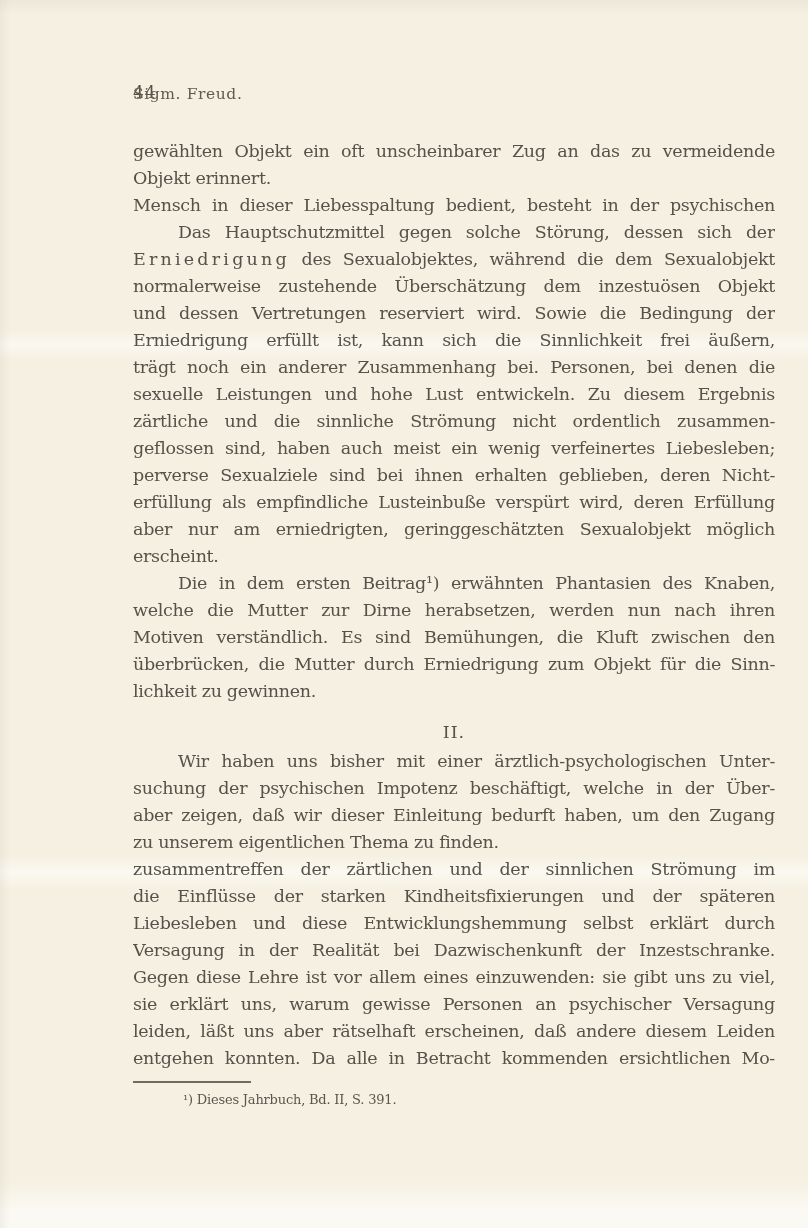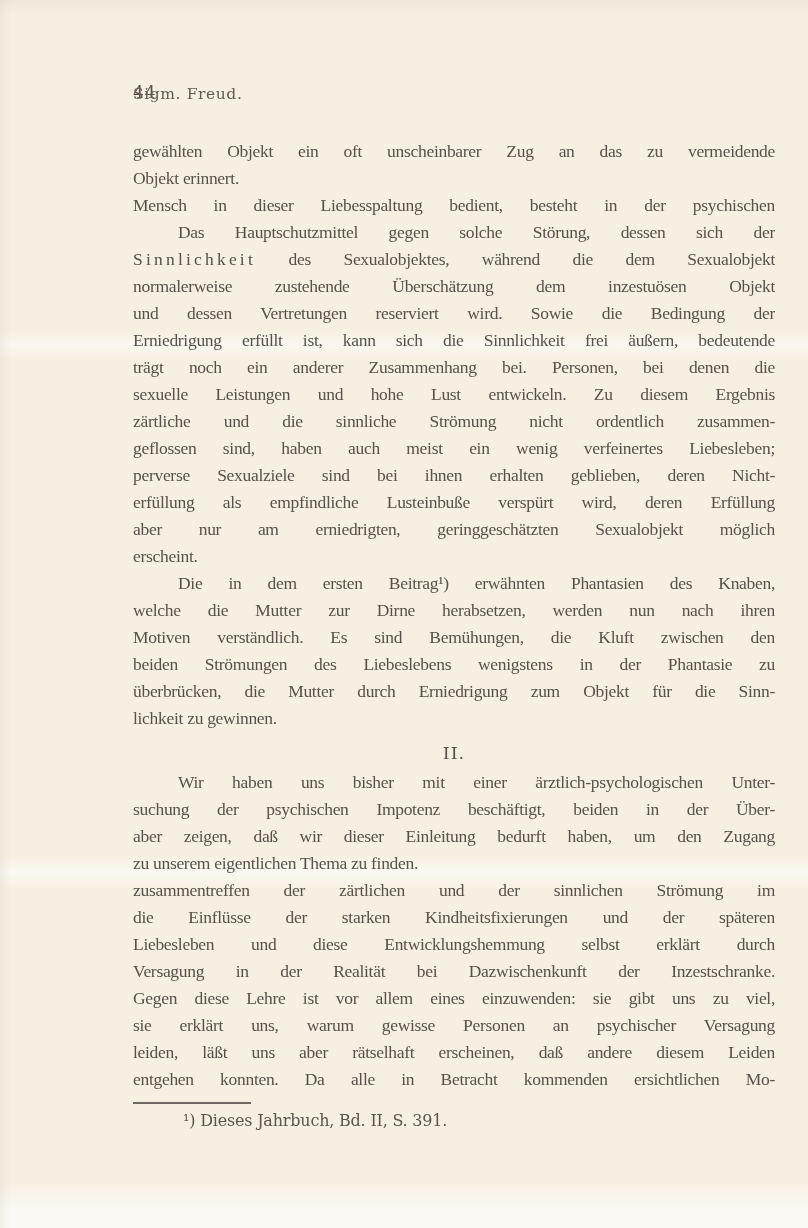--- a/index.html
+++ b/index.html
@@ -23,81 +23,80 @@
   .runhead{
     position:absolute;left:133px;top:85px;width:642px;
     font-size:15.5px;letter-spacing:0.6px;color:#5f5b52;
   }
   .textblock{
     position:absolute;left:133px;top:138px;width:642px;
   }
   .line{
     height:27px;line-height:27px;font-size:17.5px;
     letter-spacing:-0.3px;
-    text-align:justify;overflow:hidden;white-space:normal;font-family:Liberation Serif, serif;
+    text-align:justify;overflow:hidden;white-space:normal;
   }
   .line.j::after{content:"";display:inline-block;width:100%;height:0;}
   .line.indent{text-indent:45px;}
   .sperr{letter-spacing:3.2px;}
   .heading{
     height:27px;line-height:27px;font-size:17.5px;
-    text-align:center;margin-top:8px;margin-bottom:2px;
+    text-align:center;margin-top:14px;margin-bottom:2px;
     letter-spacing:1px;
   }
   .footnote-rule{
     width:118px;height:0;border-top:2px solid #6e6a61;
     margin:9px 0 5px 0;
   }
   .footnote-line{
-    padding-left:50px;font-size:16px;line-height:24px;
+    padding-left:50px;font-size:13px;line-height:24px;
     letter-spacing:-0.2px;color:#5a564e;
   }
 </style>
 </head>
 <body>
 
 <div class="page">
 
   <div class="pagenum">44</div>
 
   <div class="runhead">Sigm. Freud.</div>
 
   <div class="textblock" id="textblock">
       <div>
         <div class="line j">gewählten Objekt ein oft unscheinbarer Zug an das zu vermeidende</div>
         <div class="line">Objekt erinnert.</div>
       </div>
       <div>
         <div class="line j">Mensch in dieser Liebesspaltung bedient, besteht in der psychischen</div>
         <div class="line j indent">Das Hauptschutzmittel gegen solche Störung, dessen sich der</div>
-        <div class="line j"><span class="sperr">Sinnlichkeit</span> des Sexualobjektes, während die dem Sexualobjekt</div>
+        <div class="line j"><span class="sperr">Erniedrigung</span> des Sexualobjektes, während die dem Sexualobjekt</div>
         <div class="line j">normalerweise zustehende Überschätzung dem inzestuösen Objekt</div>
         <div class="line j">und dessen Vertretungen reserviert wird. Sowie die Bedingung der</div>
         <div class="line j">Erniedrigung erfüllt ist, kann sich die Sinnlichkeit frei äußern, bedeutende</div>
         <div class="line j">trägt noch ein anderer Zusammenhang bei.  Personen, bei denen die</div>
         <div class="line j">sexuelle Leistungen und hohe Lust entwickeln. Zu diesem Ergebnis</div>
         <div class="line j">zärtliche und die sinnliche Strömung nicht ordentlich zusammen-</div>
         <div class="line j">geflossen sind, haben auch meist ein wenig verfeinertes Liebesleben;</div>
         <div class="line j">perverse Sexualziele sind bei ihnen erhalten geblieben, deren Nicht-</div>
         <div class="line j">erfüllung als empfindliche Lusteinbuße verspürt wird, deren Erfüllung</div>
         <div class="line j">aber nur am erniedrigten, geringgeschätzten Sexualobjekt möglich</div>
         <div class="line">erscheint.</div>
       </div>
       <div>
         <div class="line j indent">Die in dem ersten Beitrag¹) erwähnten Phantasien des Knaben,</div>
         <div class="line j">welche die Mutter zur Dirne herabsetzen, werden nun nach ihren</div>
         <div class="line j">Motiven verständlich. Es sind Bemühungen, die Kluft zwischen den</div>
-        <div class="line j">beiden Strömungen des Liebeslebens wenigstens in der Phantasie zu</div>
         <div class="line j">überbrücken, die Mutter durch Erniedrigung zum Objekt für die Sinn-</div>
         <div class="line">lichkeit zu gewinnen.</div>
       </div>
       <div class="heading">II.</div>
       <div>
         <div class="line j indent">Wir haben uns bisher mit einer ärztlich-psychologischen Unter-</div>
-        <div class="line j">suchung der psychischen Impotenz beschäftigt, beiden in der Über-</div>
+        <div class="line j">suchung der psychischen Impotenz beschäftigt, welche in der Über-</div>
         <div class="line j">aber zeigen, daß wir dieser Einleitung bedurft haben, um den Zugang</div>
         <div class="line">zu unserem eigentlichen Thema zu finden.</div>
       </div>
       <div>
         <div class="line j">zusammentreffen der zärtlichen und der sinnlichen Strömung im</div>
         <div class="line j">die Einflüsse der starken Kindheitsfixierungen und der späteren</div>
         <div class="line j">Liebesleben und diese Entwicklungshemmung selbst erklärt durch</div>
         <div class="line j">Versagung in der Realität bei Dazwischenkunft der Inzestschranke.</div>
         <div class="line j">Gegen diese Lehre ist vor allem eines einzuwenden: sie gibt uns zu viel,</div>
         <div class="line j">sie erklärt uns, warum gewisse Personen an psychischer Versagung</div>

